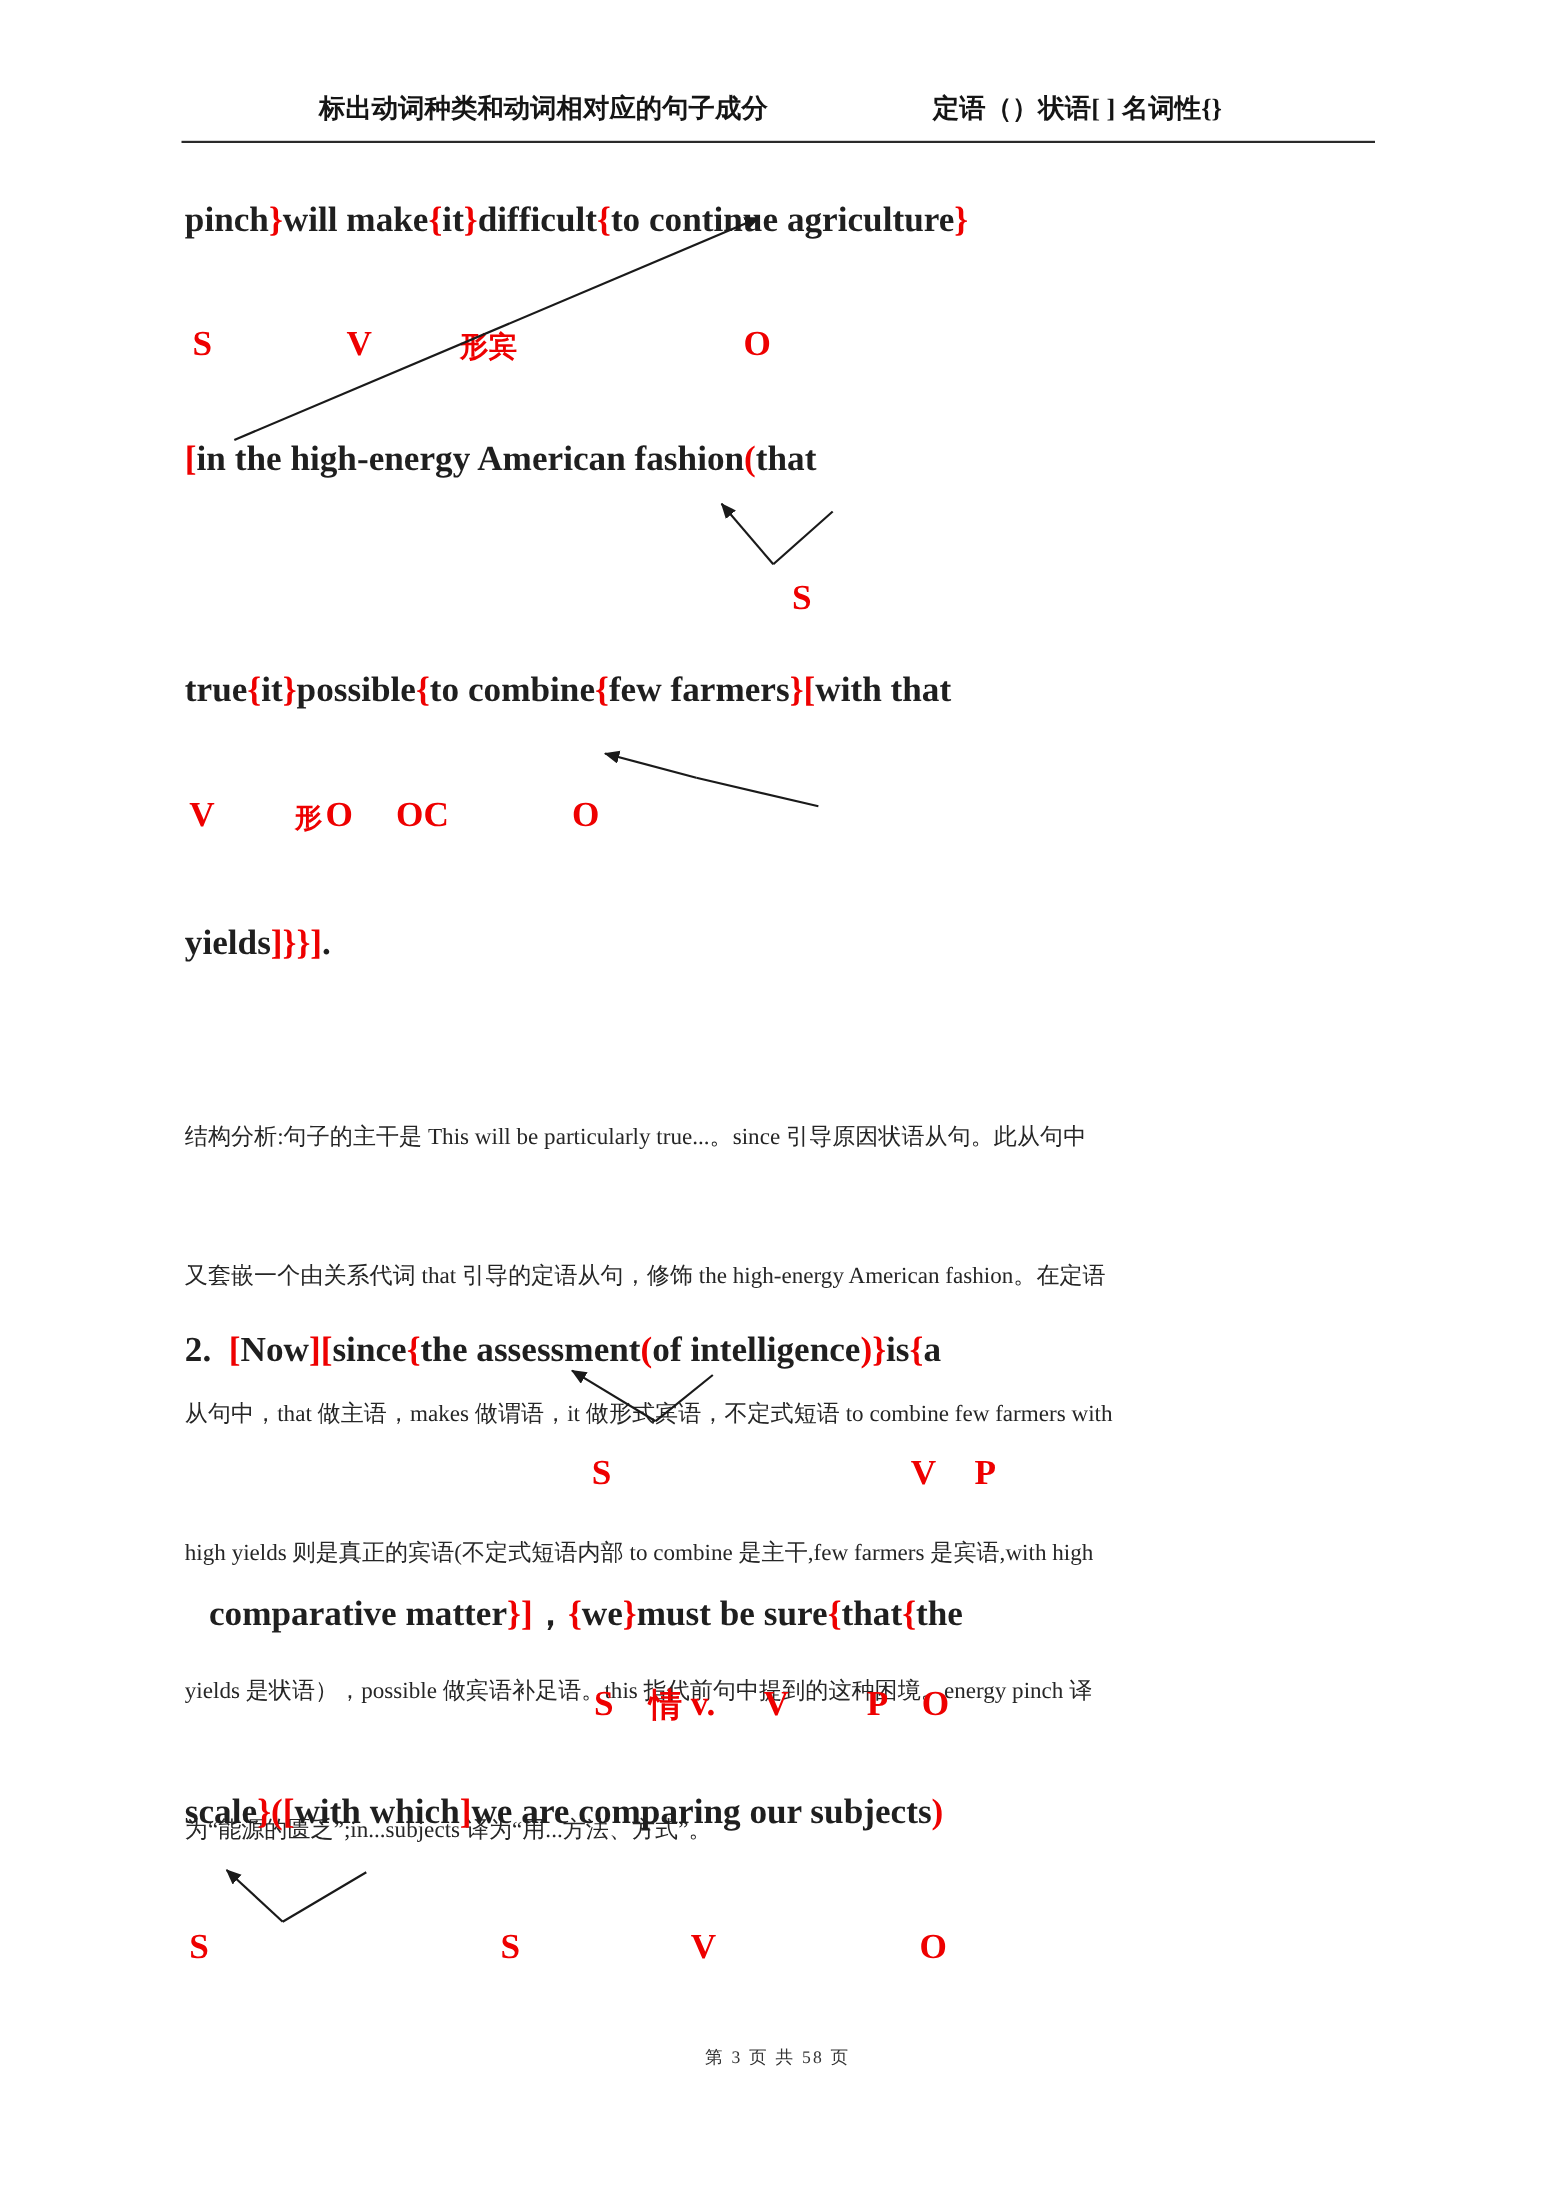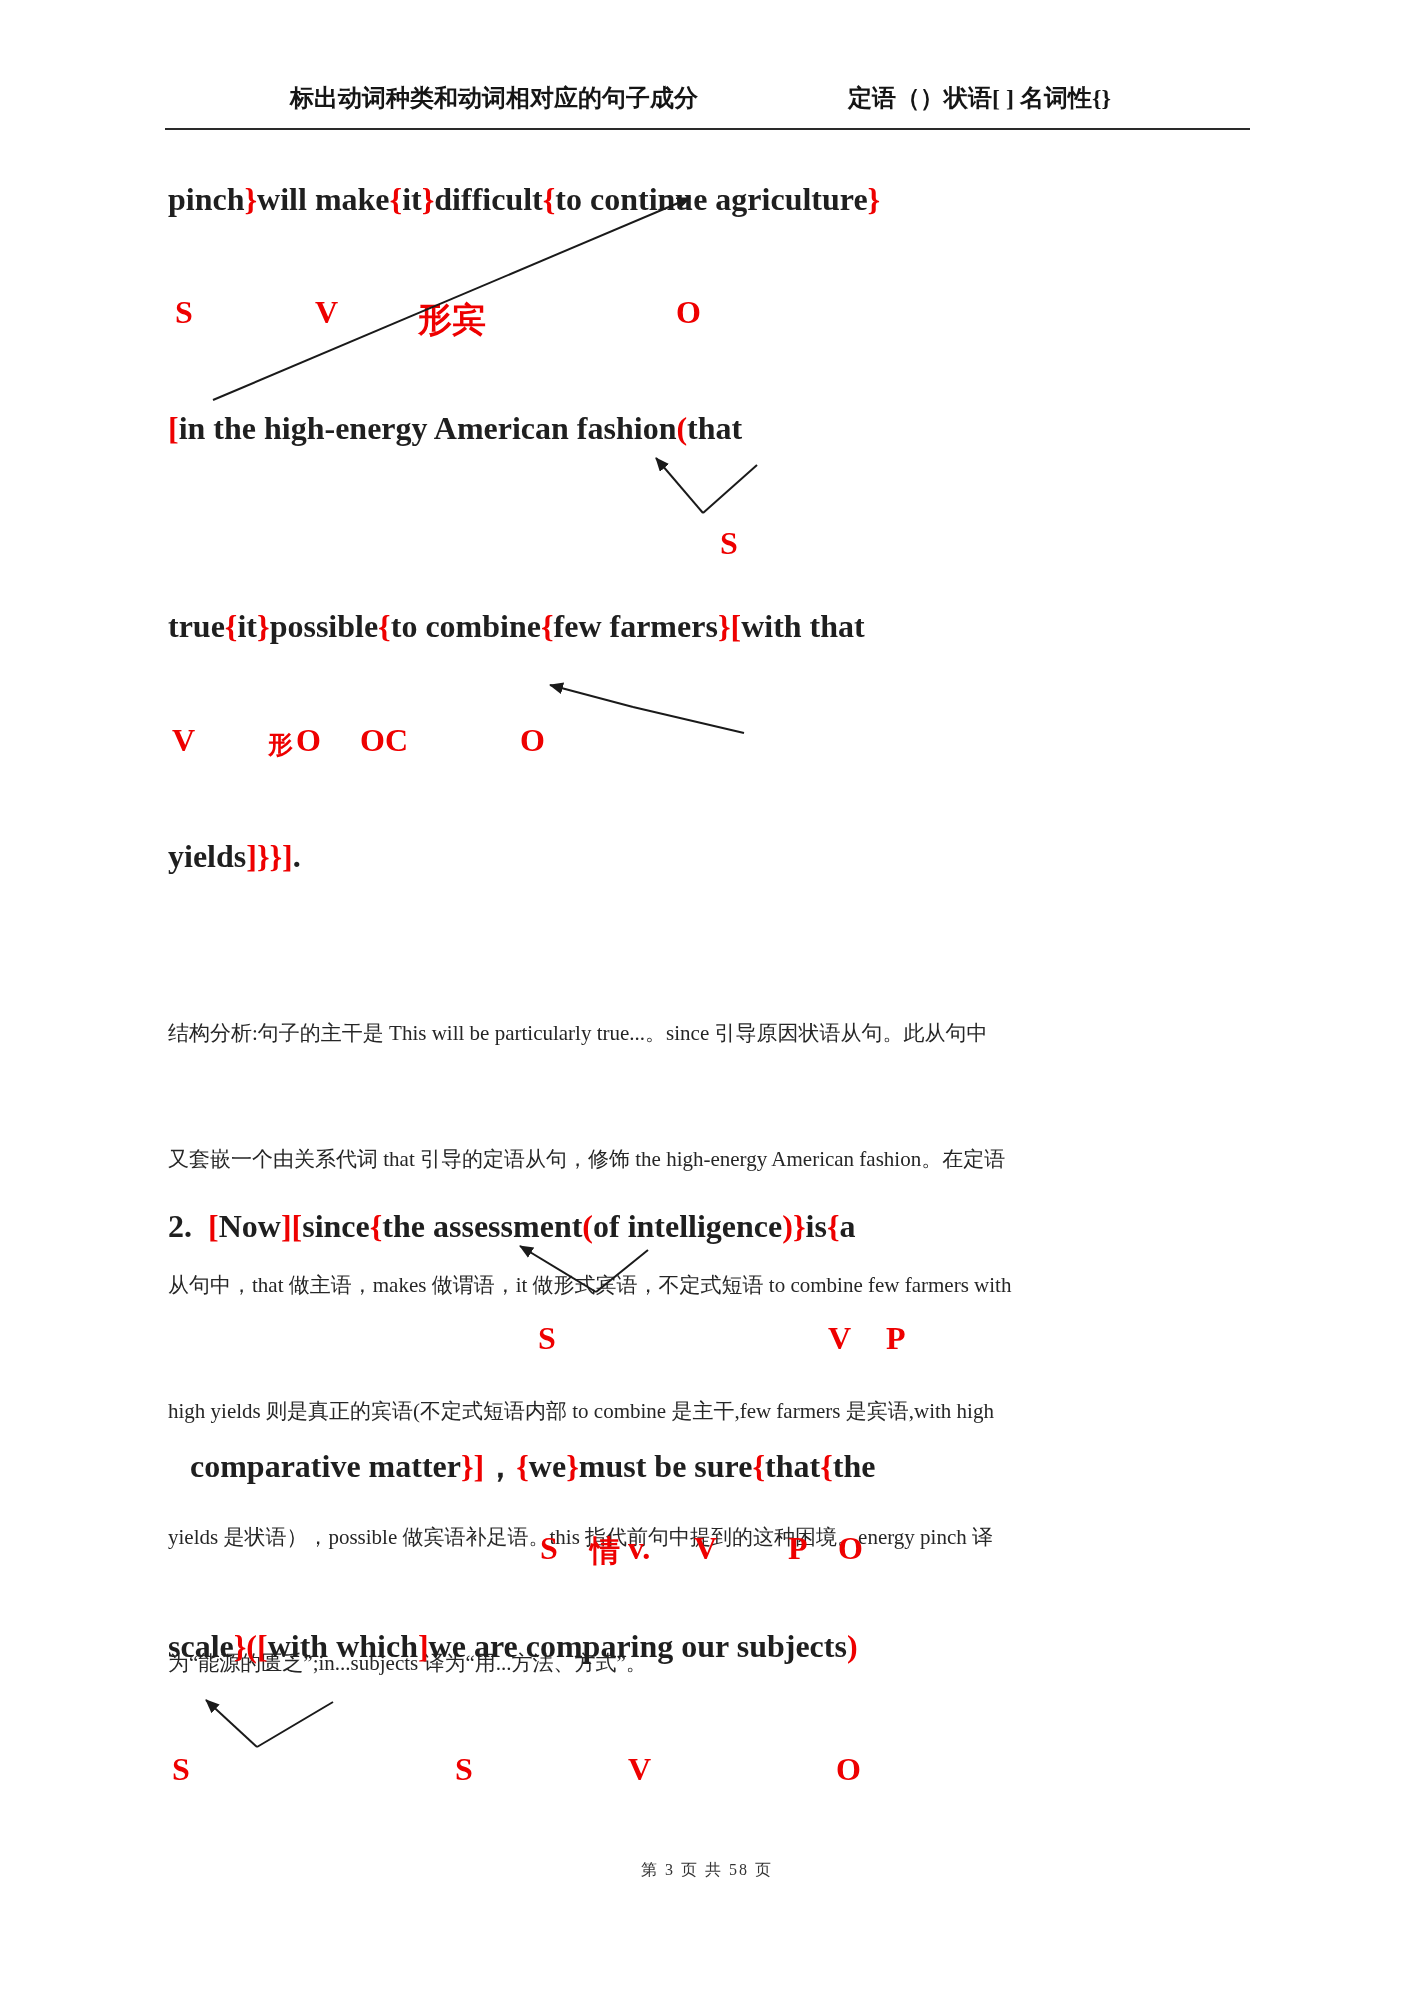--- a/index.html
+++ b/index.html
@@ -11,21 +11,21 @@
     color:#1f1f1f;
     overflow:hidden;
   }
   .abs{position:absolute;white-space:pre;}
   .hdr{font-size:24px;font-weight:bold;color:#151515;}
   .hrule{position:absolute;background:#2a2a2a;height:2px;}
   .sent{font-size:32px;font-weight:bold;line-height:1.15;}
   .sent .red{color:var(--red);}
   .sent .ink{color:#1f1f1f;}
   .lbl{font-size:32px;font-weight:bold;color:var(--red);line-height:1;}
-  .lbl-cn{font-size:34px;font-weight:bold;color:var(--red);line-height:1;}
+  .lbl-cn{font-size:26px;font-weight:bold;color:var(--red);line-height:1;}
   .lbl-cn-sm{font-size:25px;font-weight:bold;color:var(--red);line-height:1;}
   .lbl-qing{font-size:30px;font-weight:bold;color:var(--red);line-height:1;}
   .para{font-size:21px;line-height:42px;color:#262626;}
   .para div{white-space:pre;}
   .footer{font-size:16px;color:#333;letter-spacing:2px;text-align:center;width:100%;}
   svg.overlay{position:absolute;left:0;top:0;pointer-events:none;}
 </style>
 </head>
 <body>
 
@@ -35,21 +35,21 @@
   <div class="abs hdr" style="left:848px;top:82px;">定语（）状语[ ] 名词性{}</div>
   <div class="hrule" style="left:165px;top:128px;width:1085px;"></div>
 
   <div class="abs sent" style="left:168px;top:181px;"><span class="ink">pinch</span><span class="red">}</span><span class="ink">will make</span><span class="red">{</span><span class="ink">it</span><span class="red">}</span><span class="ink">difficult</span><span class="red">{</span><span class="ink">to continue agriculture</span><span class="red">}</span></div>
 
   <div class="abs lbl" style="left:175px;top:296px;">S</div>
   <div class="abs lbl" style="left:315px;top:296px;">V</div>
   <div class="abs lbl-cn" style="left:418px;top:303px;">形宾</div>
   <div class="abs lbl" style="left:676px;top:296px;">O</div>
 
-  <div class="abs sent" style="left:168px;top:410px;"><span class="red">[</span><span class="ink">in the high-energy American fashion</span><span class="red">(</span><span class="ink">that</span></div>
+  <div class="abs sent" style="left:168px;top:398px;"><span class="red">[</span><span class="ink">in the high-energy American fashion</span><span class="red">(</span><span class="ink">that</span></div>
 
   <div class="abs lbl" style="left:720px;top:527px;">S</div>
 
   <div class="abs sent" style="left:168px;top:608px;"><span class="ink">true</span><span class="red">{</span><span class="ink">it</span><span class="red">}</span><span class="ink">possible</span><span class="red">{</span><span class="ink">to combine</span><span class="red">{</span><span class="ink">few farmers</span><span class="red">}[</span><span class="ink">with that</span></div>
 
   <div class="abs lbl" style="left:172px;top:724px;">V</div>
   <div class="abs lbl-cn-sm" style="left:268px;top:732px;">形</div>
   <div class="abs lbl" style="left:296px;top:724px;">O</div>
   <div class="abs lbl" style="left:360px;top:724px;">OC</div>
   <div class="abs lbl" style="left:520px;top:724px;">O</div>

